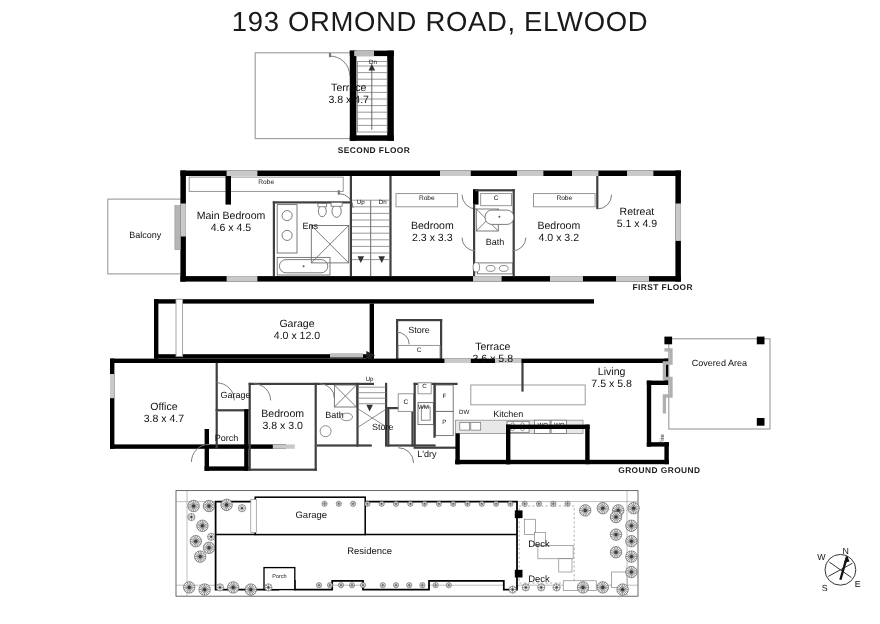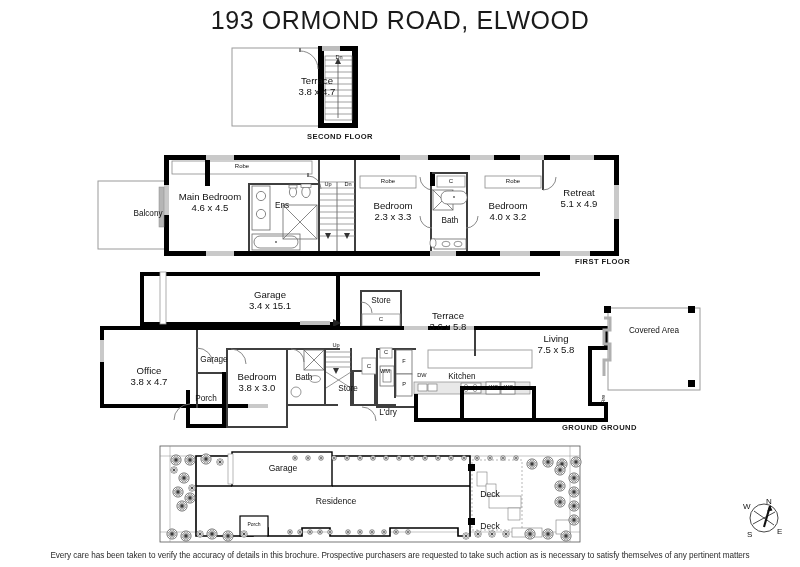--- a/index.html
+++ b/index.html
@@ -444,21 +444,21 @@
     </g>
   </svg>
 
   <div class="rm" style="left:232px;top:76px;width:90px;margin-left:40px;">
     <span class="nm">Terrace</span>
     <span class="dm">3.8 x 4.7</span>
   </div>
   <div class="tiny" style="left:328px;top:54px;width:22px;">Dn</div>
   <div class="flabel" style="left:307px;top:132px;">SECOND FLOOR</div>
 
-  <div class="rm sm" style="left:116px;top:209px;width:64px;">
+  <div class="rm sm" style="left:100px;top:209px;width:64px;">
     <span class="nm">Balcony</span>
   </div>
   <div class="rm" style="left:172px;top:192px;width:76px;">
     <span class="nm">Main Bedroom</span>
     <span class="dm">4.6 x 4.5</span>
   </div>
   <div class="rm sm" style="left:255px;top:201px;width:54px;">
     <span class="nm">Ens</span>
   </div>
   <div class="robelab" style="left:172px;top:163px;width:140px;">Robe</div>
@@ -480,21 +480,21 @@
     <span class="dm">4.0 x 3.2</span>
   </div>
   <div class="rm" style="left:543px;top:188px;width:72px;">
     <span class="nm">Retreat</span>
     <span class="dm">5.1 x 4.9</span>
   </div>
   <div class="flabel" style="left:575px;top:257px;">FIRST FLOOR</div>
 
   <div class="rm" style="left:218px;top:290px;width:104px;">
     <span class="nm">Garage</span>
-    <span class="dm">3.4 x 15.1</span>
+    <span class="dm">4.0 x 12.0</span>
   </div>
   <div class="rm sm" style="left:360px;top:296px;width:42px;">
     <span class="nm">Store</span>
   </div>
   <div class="robelab" style="left:362px;top:316px;width:38px;">C</div>
 
   <div class="rm" style="left:110px;top:366px;width:78px;">
     <span class="nm">Office</span>
     <span class="dm">3.8 x 4.7</span>
   </div>
@@ -548,15 +548,14 @@
   <div class="siteLab" style="left:288px;top:496px;width:96px;">Residence</div>
   <div class="siteLab xs" style="left:240px;top:521px;width:28px;">Porch</div>
   <div class="siteLab" style="left:470px;top:489px;width:40px;">Deck</div>
   <div class="siteLab" style="left:470px;top:521px;width:40px;">Deck</div>
 
   <div class="comp" style="left:766px;top:497px;">N</div>
   <div class="comp" style="left:747px;top:530px;">S</div>
   <div class="comp" style="left:777px;top:527px;">E</div>
   <div class="comp" style="left:743px;top:502px;">W</div>
 
-  <div class="foot">Every care has been taken to verify the accuracy of details in this brochure. Prospective purchasers are requested to take such action as is necessary to satisfy themselves of any pertinent matters</div>
 
 </div>
 
 </body></html>

